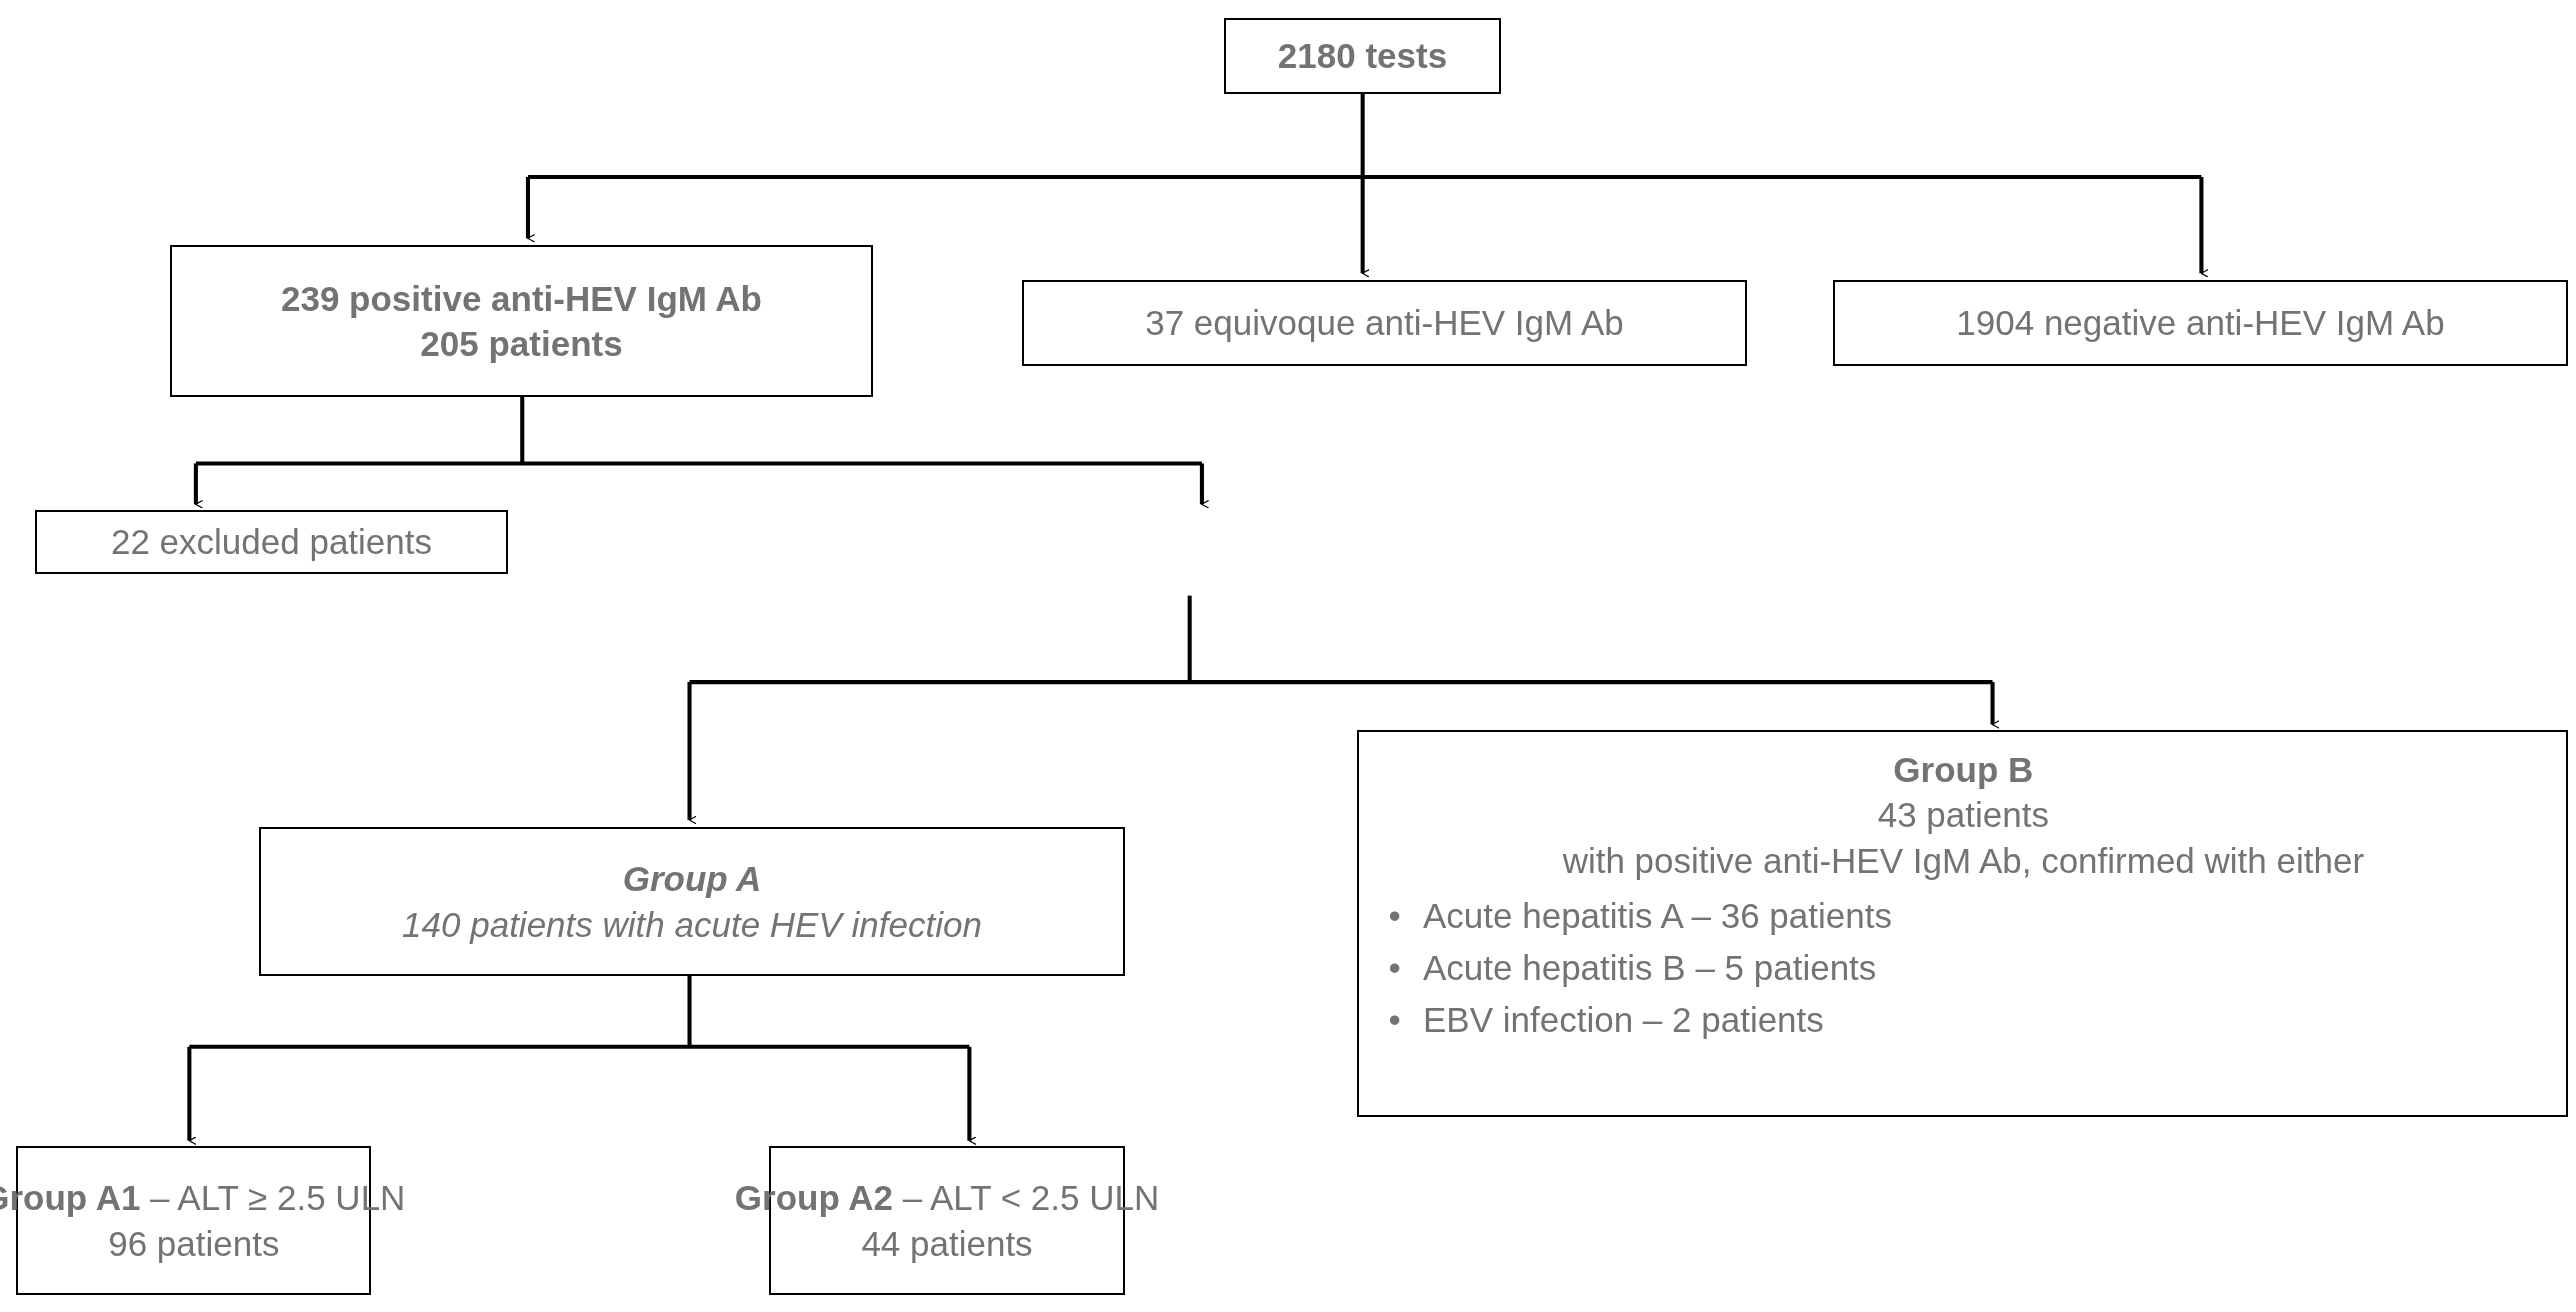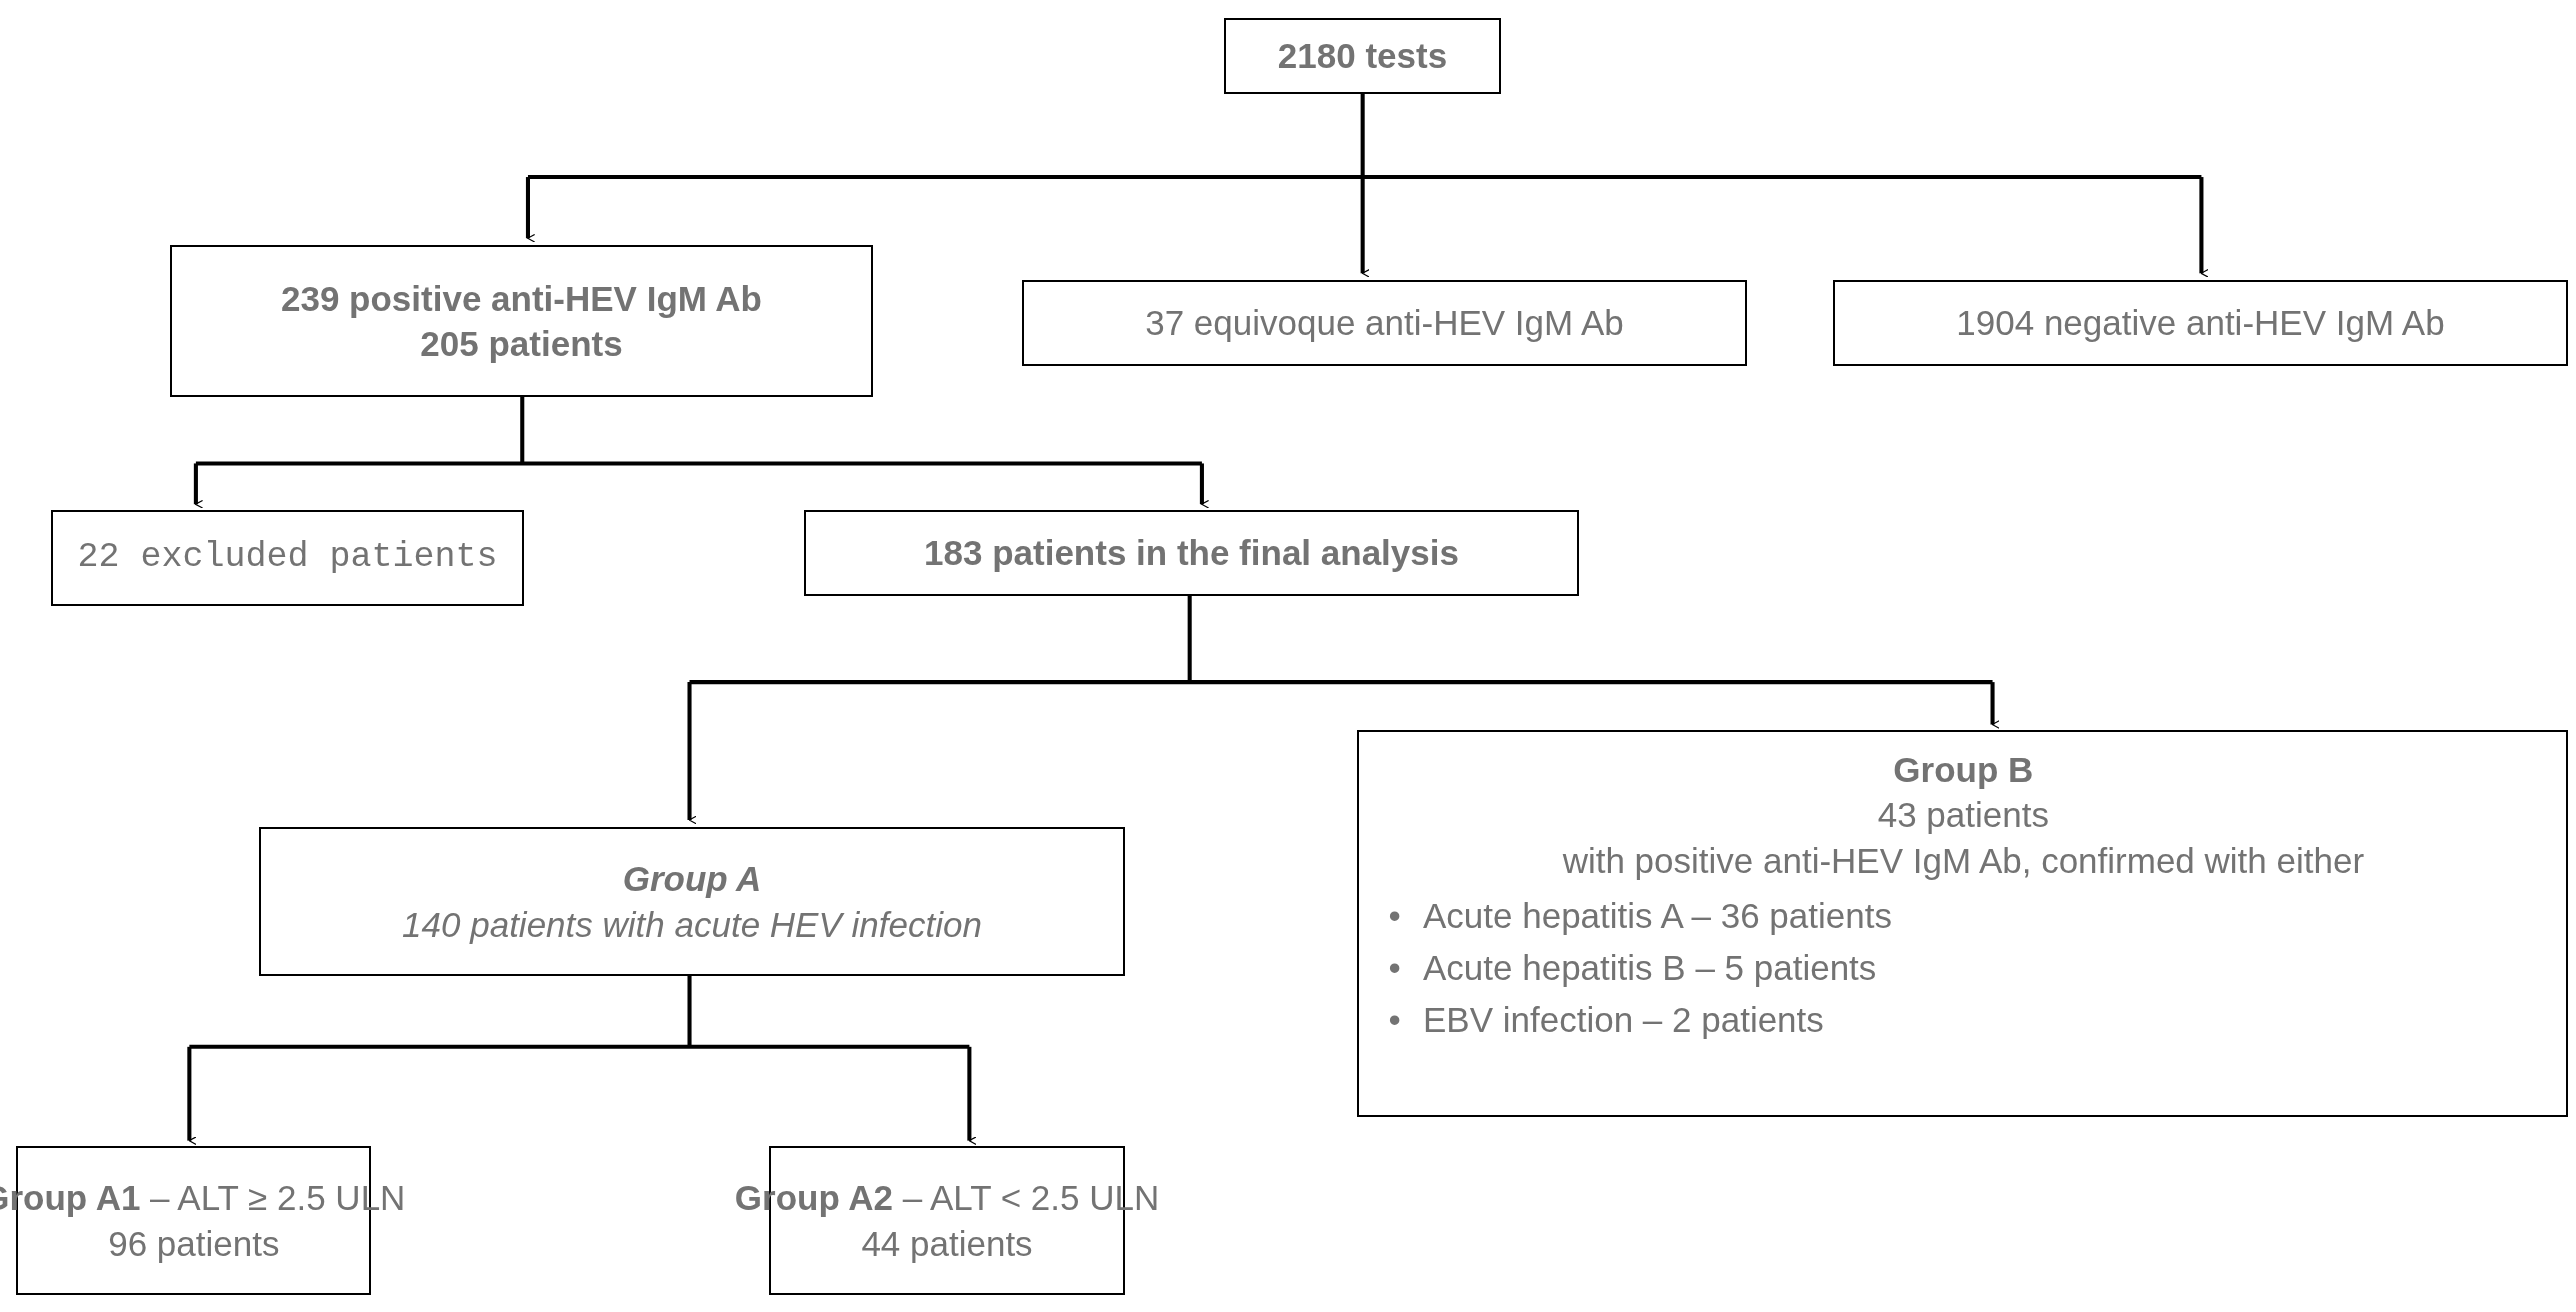--- a/index.html
+++ b/index.html
@@ -112,27 +112,24 @@
   </div>
 
   <div class="node" style="left:986px; top:280px; width:725px; height:86px;margin-left:36px;">
     <span class="line">37 equivoque anti-HEV IgM Ab</span>
   </div>
 
   <div class="node" style="left:1833px; top:280px; width:735px; height:86px;">
     <span class="line">1904 negative anti-HEV IgM Ab</span>
   </div>
 
-  <div class="node" style="left:51px; top:510px; width:473px; height:96px;font-family:Liberation Mono, monospace;">
+  <div class="node" style="left:35px; top:510px; width:473px; height:64px;">
     <span class="line">22 excluded patients</span>
   </div>
 
-  <div class="node" style="left:804px; top:510px; width:775px; height:86px;">
-    <span class="line bold">183 patients in the final analysis</span>
-  </div>
 
   <div class="node" style="left:259px; top:827px; width:866px; height:149px;font-style:italic;">
     <span class="line bold">Group A</span>
     <span class="line">140 patients with acute HEV infection</span>
   </div>
 
   <div class="node groupb" style="left:1357px; top:730px; width:1211px; height:387px;">
     <span class="line bold center">Group B</span>
     <span class="line center">43 patients</span>
     <span class="line center">with positive anti-HEV IgM Ab, confirmed with either</span>

